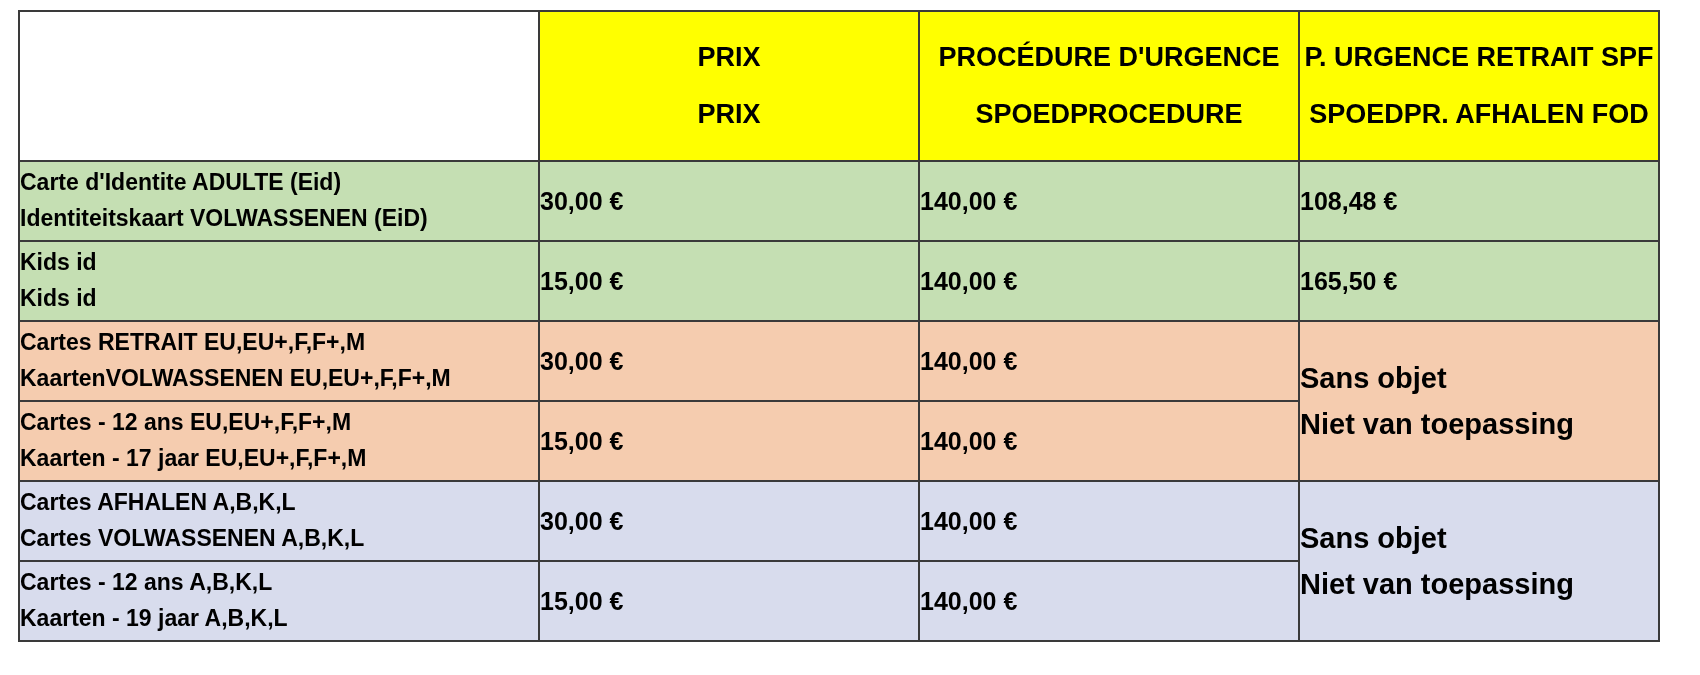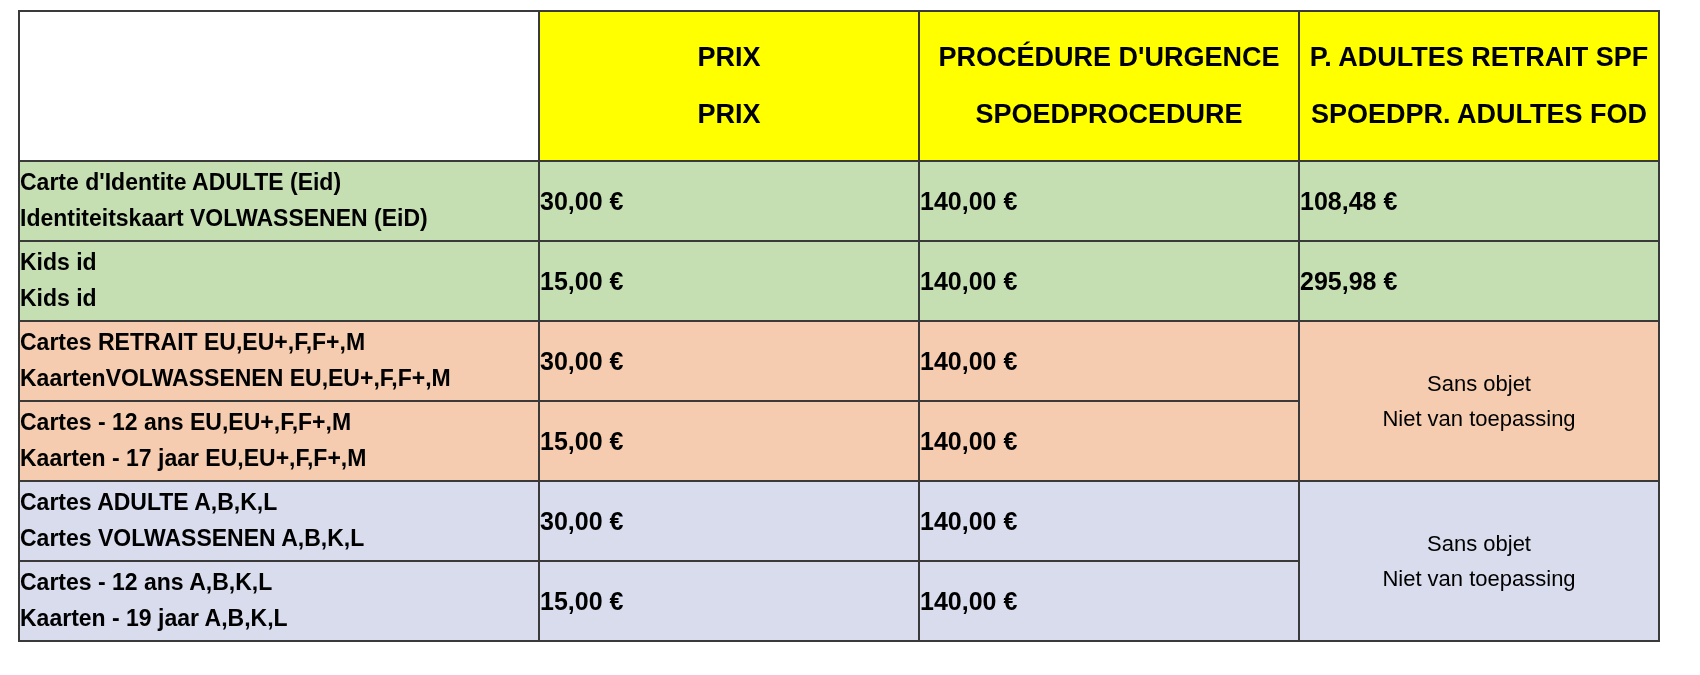--- a/index.html
+++ b/index.html
@@ -64,23 +64,22 @@
   }
   td.label .ln { display: block; white-space: nowrap; }
 
   
   td.value {
     text-align: left;
     font-weight: bold;
     font-size: 25px;
   }
   td.na {
-    text-align: center;
-    font-size: 22px;
-    font-weight: normal;
+    font-size: 29px;
+    font-weight: bold;
     line-height: 1.6;
   }
   td.na .ln { display: block; }
 
   
   .green   { background: #c5dfb3; }
   .peach   { background: #f5ccaf; }
   .lav     { background: #d8dced; }
 
   .h-tall  { height: 80px; }
@@ -103,43 +102,43 @@
         <td class="hdr-blank"></td>
         <td class="hdr">
           <span class="l1">PRIX</span>
           <span class="l2">PRIX</span>
         </td>
         <td class="hdr">
           <span class="l1">PROCÉDURE D'URGENCE</span>
           <span class="l2">SPOEDPROCEDURE</span>
         </td>
         <td class="hdr">
-          <span class="l1">P. ADULTES RETRAIT SPF</span>
-          <span class="l2">SPOEDPR. ADULTES FOD</span>
+          <span class="l1">P. URGENCE RETRAIT SPF</span>
+          <span class="l2">SPOEDPR. AFHALEN FOD</span>
         </td>
       </tr>
 
       <tr>
         <td class="label green h-tall">
           <span class="ln">Carte d'Identite ADULTE (Eid)</span>
           <span class="ln">Identiteitskaart VOLWASSENEN (EiD)</span>
         </td>
         <td class="value green">30,00 €</td>
         <td class="value green">140,00 €</td>
         <td class="value green">108,48 €</td>
       </tr>
 
       <tr>
         <td class="label green h-tall">
           <span class="ln">Kids id</span>
           <span class="ln">Kids id</span>
         </td>
         <td class="value green">15,00 €</td>
         <td class="value green">140,00 €</td>
-        <td class="value green">295,98 €</td>
+        <td class="value green">165,50 €</td>
       </tr>
 
       <tr>
         <td class="label peach h-tall">
           <span class="ln">Cartes RETRAIT EU,EU+,F,F+,M</span>
           <span class="ln">KaartenVOLWASSENEN  EU,EU+,F,F+,M</span>
         </td>
         <td class="value peach">30,00 €</td>
         <td class="value peach">140,00 €</td>
         <td class="na peach" rowspan="2">
@@ -152,21 +151,21 @@
         <td class="label peach h-tall">
           <span class="ln">Cartes - 12 ans EU,EU+,F,F+,M</span>
           <span class="ln">Kaarten - 17 jaar EU,EU+,F,F+,M</span>
         </td>
         <td class="value peach">15,00 €</td>
         <td class="value peach">140,00 €</td>
       </tr>
 
       <tr>
         <td class="label lav h-tall">
-          <span class="ln">Cartes ADULTE A,B,K,L</span>
+          <span class="ln">Cartes AFHALEN A,B,K,L</span>
           <span class="ln">Cartes VOLWASSENEN A,B,K,L</span>
         </td>
         <td class="value lav">30,00 €</td>
         <td class="value lav">140,00 €</td>
         <td class="na lav" rowspan="2">
           <span class="ln">Sans objet</span>
           <span class="ln">Niet van toepassing</span>
         </td>
       </tr>
 

